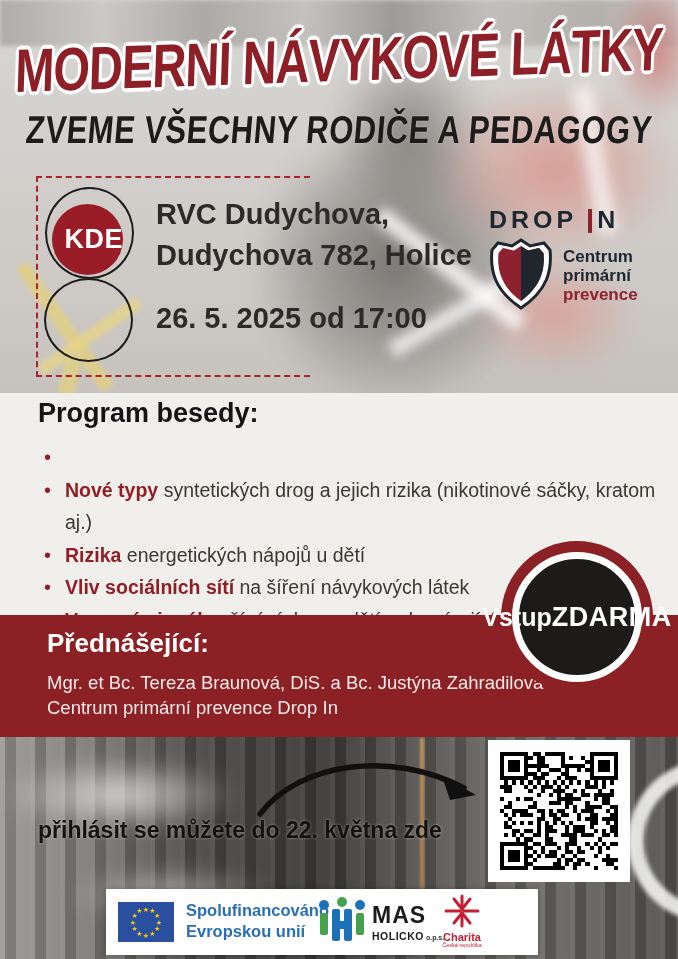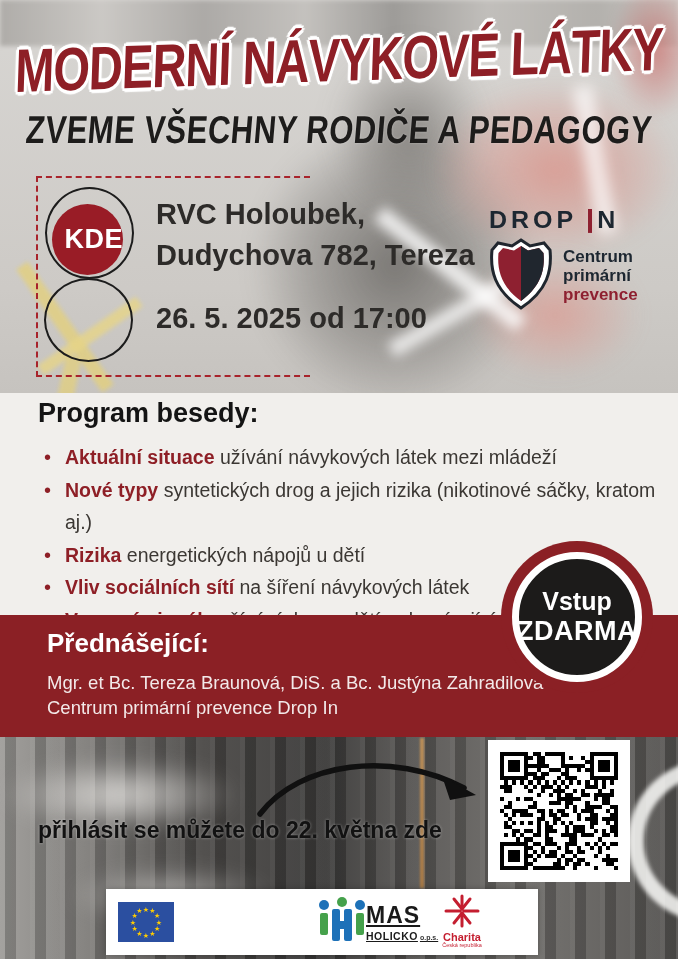--- a/index.html
+++ b/index.html
@@ -87,38 +87,38 @@
   .program-title{position:absolute;left:38px;top:398px;font-weight:700;font-size:27px;color:#141414;}
   .program-list{position:absolute;left:38px;top:441px;width:620px;margin:0;padding:0;list-style:none;}
   .program-list li{display:flex;align-items:baseline;font-size:19.5px;line-height:32.5px;color:#3b3733;}
   .program-list .dot{color:#8e1f26;font-size:20px;margin-right:14px;margin-left:6px;}
   .program-list .lead{font-weight:700;color:#8e1f26;white-space:pre;}
   
   .redband{position:absolute;left:0;top:615px;width:678px;height:122px;background:#8b2025;}
   .lect-title{position:absolute;left:47px;top:628px;font-weight:700;font-size:26px;color:#fff;}
   .lect-lines{position:absolute;left:47px;top:670px;font-size:18.5px;line-height:25px;color:#f3e9e9;}
   .vstup{position:absolute;left:512px;top:552px;width:116px;height:116px;background:#1c1b1a;border:7px solid #fff;
-    border-radius:50%;box-shadow:0 0 0 11px #8b2025;display:flex;flex-direction:column;align-items:center;justify-content:center;
+    border-radius:50%;box-shadow:0 0 0 11px #8b2025;display:flex;flex-direction:row;align-items:center;justify-content:center;
     color:#fff;font-weight:700;z-index:3;}
   .vstup .l1{font-size:25px;}
   .vstup .l2{font-size:27px;letter-spacing:.5px;}
   
   .signup{position:absolute;left:38px;top:815px;font-weight:700;font-size:23px;line-height:30px;color:#121212;
     text-shadow:0 0 3px rgba(240,240,240,.45);}
   .arrow-svg{position:absolute;left:252px;top:748px;}
   .qr{position:absolute;left:488px;top:740px;width:142px;height:142px;background:#fff;box-sizing:border-box;padding:12px;}
   .qr-grid{width:118px;height:118px;display:grid;grid-template-columns:repeat(29,1fr);grid-template-rows:repeat(29,1fr);}
   .qr-grid i{display:block;}
   .qr-grid i.on{background:#000;}
   
   .footer-bar{position:absolute;left:106px;top:889px;width:432px;height:66px;background:#fff;box-shadow:0 0 6px rgba(0,0,0,.25);}
   .eu-flag{position:absolute;left:12px;top:13px;width:56px;height:40px;background:#2b4fa0;}
   .eu-text{position:absolute;left:80px;top:11px;font-weight:700;font-size:16.5px;line-height:21px;color:#2a6fb5;}
   .mas{position:absolute;left:212px;top:8px;display:flex;align-items:flex-end;}
-  .mas-word{margin-left:0;color:#1a1a1a;line-height:1;text-decoration:underline;}
+  .mas-word{margin-left:6px;color:#1a1a1a;line-height:1;}
   .mas-word .big{font-weight:900;font-size:23px;letter-spacing:1px;}
   .mas-word .small{font-weight:700;font-size:10.5px;letter-spacing:.5px;}
   .mas-word .ops{font-size:7px;font-weight:700;color:#333;margin-left:2px;}
   .charita{position:absolute;left:330px;top:5px;width:52px;text-align:center;}
   .charita .nm{font-size:11px;font-weight:700;color:#c41e30;line-height:10px;}
   .charita .sub{font-size:5.5px;color:#c41e30;}
   .holoubek{position:absolute;left:384px;top:3px;width:52px;text-align:center;}
   .holoubek .top{font-size:4.5px;font-weight:700;color:#c43a2a;letter-spacing:.4px;}
   .holoubek .nm{font-size:7.5px;font-weight:900;color:#d8452f;letter-spacing:.5px;text-shadow:0 0 1px #f5c23c;}
 </style>
@@ -148,22 +148,22 @@
   <div class="title">MODERNÍ NÁVYKOVÉ LÁTKY</div>
   <div class="subtitle">ZVEME VŠECHNY RODIČE A PEDAGOGY</div>
 
   <div class="dashedbox"></div>
   <div class="ring kde"></div>
   <div class="redcircle kde">
     <span>KDE</span>
   </div>
   <div class="ring kdy"></div>
   <div class="venue">
-    <div>RVC Holoubek,</div>
-    <div>Dudychova 782, Tereza</div>
+    <div>RVC Dudychova,</div>
+    <div>Dudychova 782, Holice</div>
   </div>
   <div class="datetime">26. 5. 2025 od 17:00</div>
 
   <div class="dropin-word">
     <span>DROP</span>
       <span class="bar"></span>
       <span>N</span>
   </div>
   <div class="dropin-shield">
     <svg width="70" height="76" viewBox="0 0 70 76">
@@ -176,21 +176,20 @@
     <div>Centrum</div>
     <div>primární</div>
     <div class="prev">prevence</div>
   </div>
 
   <div class="program-bg"></div>
   <div class="program-title">Program besedy:</div>
   <ul class="program-list">
     <li>
         <span class="dot">•</span>
-        <span><span class="lead">Aktuální situace</span><span> užívání návykových látek mezi mládeží</span></span>
       </li>
     <li>
         <span class="dot">•</span>
         <span><span class="lead">Nové typy</span><span> syntetických drog a jejich rizika (nikotinové sáčky, kratom aj.)</span></span>
       </li>
     <li>
         <span class="dot">•</span>
         <span><span class="lead">Rizika</span><span> energetických nápojů u dětí</span></span>
       </li>
     <li>
@@ -1086,20 +1085,24 @@
           <text x="39.258330249197705" y="29" text-anchor="middle" font-size="7" fill="#ffcc00">★</text>
           <text x="34.5" y="33.758330249197705" text-anchor="middle" font-size="7" fill="#ffcc00">★</text>
           <text x="28" y="35.5" text-anchor="middle" font-size="7" fill="#ffcc00">★</text>
           <text x="21.500000000000004" y="33.758330249197705" text-anchor="middle" font-size="7" fill="#ffcc00">★</text>
           <text x="16.741669750802302" y="29.000000000000004" text-anchor="middle" font-size="7" fill="#ffcc00">★</text>
           <text x="15" y="22.5" text-anchor="middle" font-size="7" fill="#ffcc00">★</text>
           <text x="16.7416697508023" y="15.999999999999998" text-anchor="middle" font-size="7" fill="#ffcc00">★</text>
           <text x="21.499999999999993" y="11.241669750802302" text-anchor="middle" font-size="7" fill="#ffcc00">★</text>
         </svg>
     </div>
+    <div class="eu-text">
+      <div>Spolufinancováno</div>
+      <div>Evropskou unií</div>
+    </div>
     <div class="mas">
       <svg width="48" height="46" viewBox="0 0 48 46">
         <circle cx="6" cy="8" r="5" fill="#1d71b8"></circle>
           <rect x="2" y="16" width="8" height="22" rx="2" fill="#45a14b"></rect>
         <circle cx="24" cy="5" r="5" fill="#45a14b"></circle>
         <rect x="14" y="12" width="8" height="32" rx="2" fill="#1d71b8"></rect>
         <rect x="26" y="12" width="8" height="32" rx="2" fill="#1d71b8"></rect>
         <rect x="14" y="24" width="20" height="8" fill="#1d71b8"></rect>
         <circle cx="42" cy="8" r="5" fill="#1d71b8"></circle>
           <rect x="38" y="16" width="8" height="22" rx="2" fill="#45a14b"></rect>

